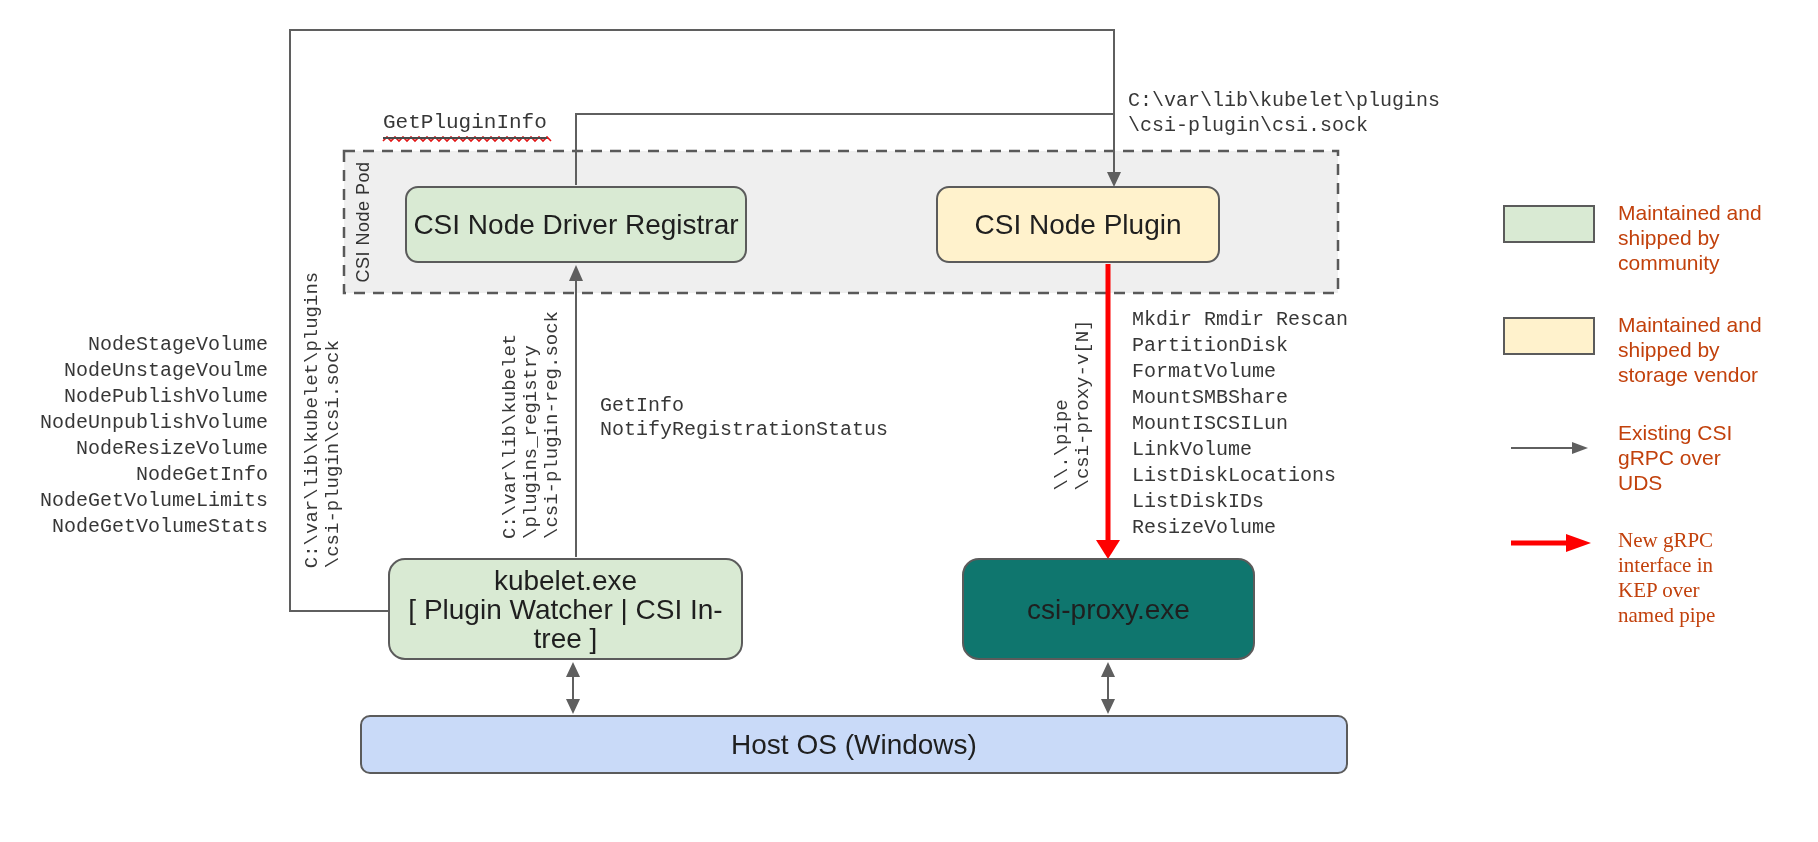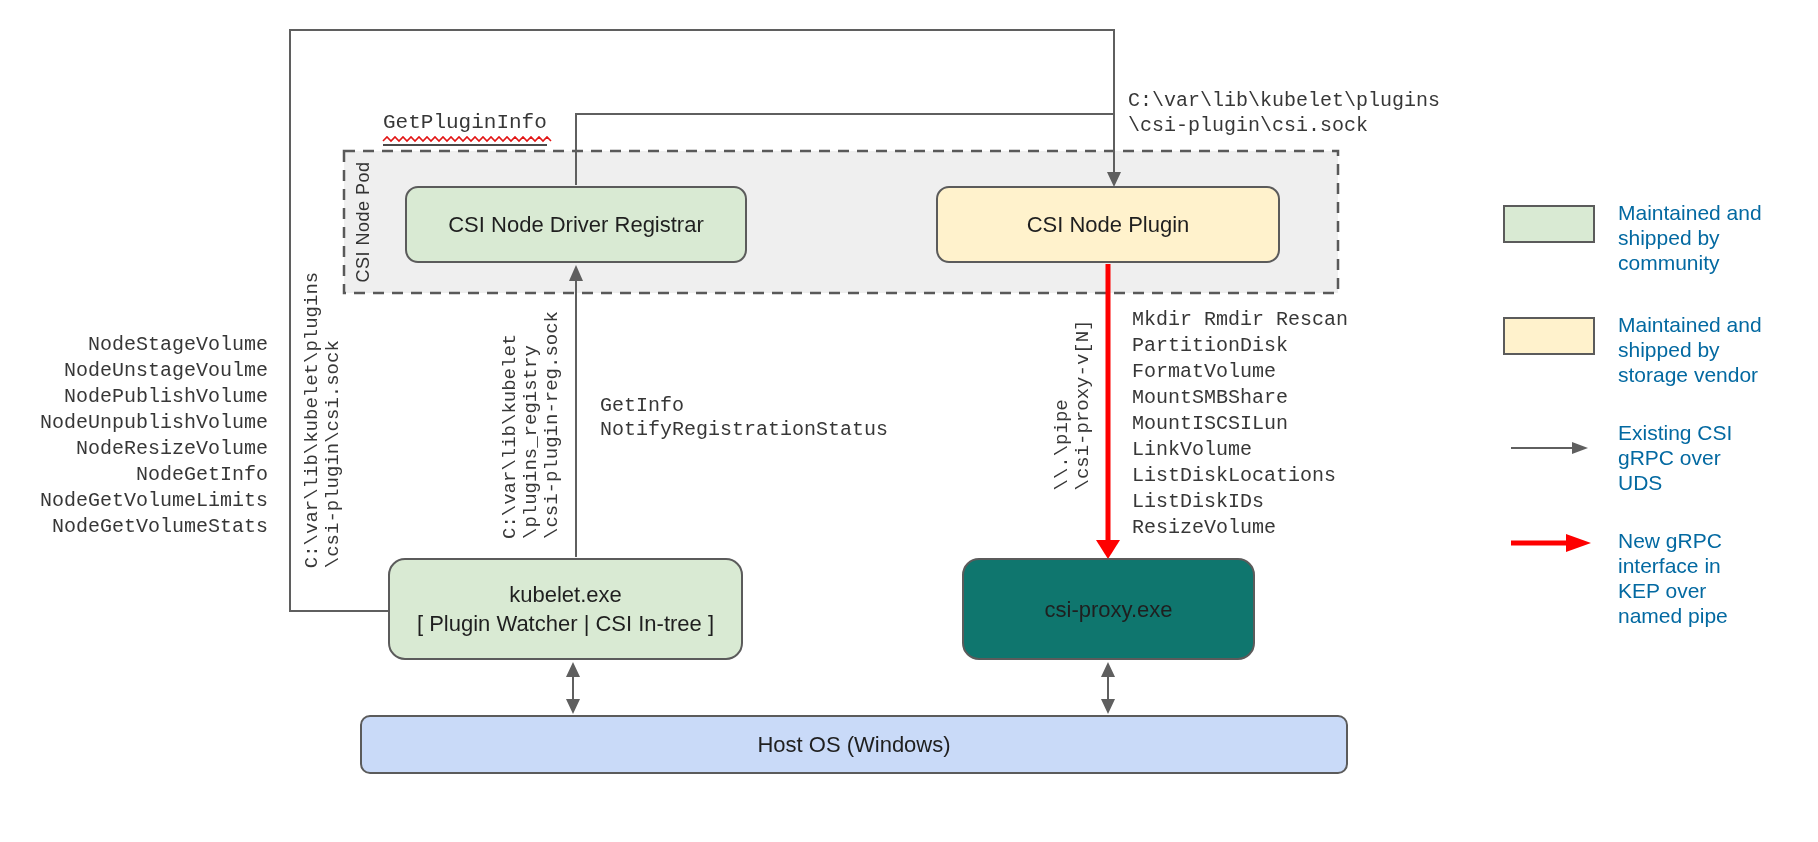--- a/index.html
+++ b/index.html
@@ -7,52 +7,52 @@
           font-family:"Liberation Sans",sans-serif;}
   svg.wires{position:absolute;left:0;top:0;width:1818px;height:842px;}
   .wire{fill:none;stroke:#5f5f5f;stroke-width:2;}
   .wire-red{fill:none;stroke:#fe0000;stroke-width:5;}
   .head-gray{fill:#5f5f5f;}
   .head-red{fill:#fe0000;}
   .pod-rect{fill:#efefef;stroke:#595959;stroke-width:2.5;stroke-dasharray:11 8;}
   .squiggle{fill:none;stroke:#e21616;stroke-width:1.6;}
 
   .box{position:absolute;display:flex;flex-direction:column;align-items:center;justify-content:center;
-       border:2px solid #5b5b5b;color:#1f1f1f;font-size:22px;line-height:29px;text-align:center;box-sizing:border-box;}
+       border:2px solid #5b5b5b;color:#1f1f1f;font-size:28px;line-height:29px;text-align:center;box-sizing:border-box;}
   .box-registrar{left:405px;top:186px;width:342px;height:77px;background:#d9ead3;border-radius:13px;}
-  .box-plugin{left:936px;top:186px;width:344px;height:77px;background:#fff2cc;border-radius:13px;}
+  .box-plugin{left:936px;top:186px;width:284px;height:77px;background:#fff2cc;border-radius:13px;}
   .box-kubelet{left:388px;top:558px;width:355px;height:102px;background:#d9ead3;border-radius:17px;}
   .box-proxy{left:962px;top:558px;width:293px;height:102px;background:#0f766e;border-radius:17px;}
   .box-host{left:360px;top:715px;width:988px;height:59px;background:#c9daf8;border-radius:10px;}
 
   .mono{position:absolute;font-family:"Liberation Mono",monospace;color:#373737;font-size:20px;
         line-height:26px;white-space:pre-line;}
   .mono-small{font-size:19px;line-height:21px;white-space:pre;}
   .rot{transform:translate(-50%,-50%) rotate(-90deg);transform-origin:center;}
 
-  .gpi{left:383px;top:112px;line-height:22px;font-size:21px;border-bottom:2px solid #4a4a4a;padding-bottom:10px;white-space:nowrap;}
+  .gpi{left:383px;top:112px;line-height:22px;font-size:21px;border-bottom:2px solid #4a4a4a;padding-bottom:3px;white-space:nowrap;}
   .sock-path{left:1128px;top:88px;line-height:25px;}
   .reg-calls{left:600px;top:394px;line-height:24px;}
   .node-calls{left:28px;top:332px;width:240px;text-align:right;}
   .proxy-calls{left:1132px;top:307px;}
   .vtext1{left:323px;top:420px;}
   .vtext2{left:531px;top:425px;}
   .vtext3{left:1073px;top:405px;}
 
   .pod-label{position:absolute;left:363px;top:222px;transform:translate(-50%,-50%) rotate(-90deg);
              font-size:18px;letter-spacing:.5px;color:#333;white-space:nowrap;}
 
   .legend-swatch{position:absolute;width:92px;height:38px;border:2.5px solid #5b5b5b;box-sizing:border-box;}
   .legend-swatch.green{left:1503px;top:205px;background:#d9ead3;}
   .legend-swatch.yellow{left:1503px;top:317px;background:#fff2cc;}
-  .legend-label{position:absolute;left:1618px;font-size:21px;line-height:25px;color:#0369a1;white-space:pre-line;}
+  .legend-label{position:absolute;left:1618px;font-size:21px;line-height:25px;color:#c2410c;white-space:pre-line;}
   .legend-label.l1{top:200px;}
   .legend-label.l2{top:312px;}
   .legend-label.l3{top:420px;}
-  .legend-label.l4{top:528px;}
+  .legend-label.l4{top:528px;font-family:Liberation Serif, serif;}
 </style>
 </head>
 <body>
 
 <div class="canvas">
 
   <svg class="wires" viewBox="0 0 1818 842">
 
     <rect class="pod-rect" x="344" y="151" width="994" height="142"></rect>
 

